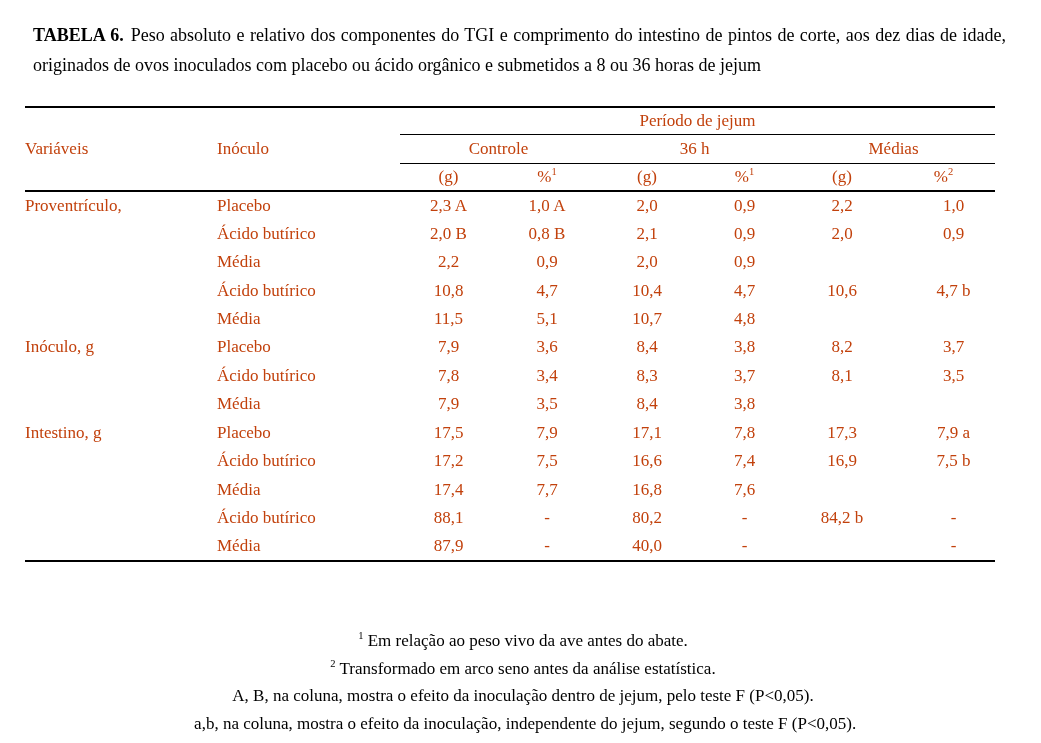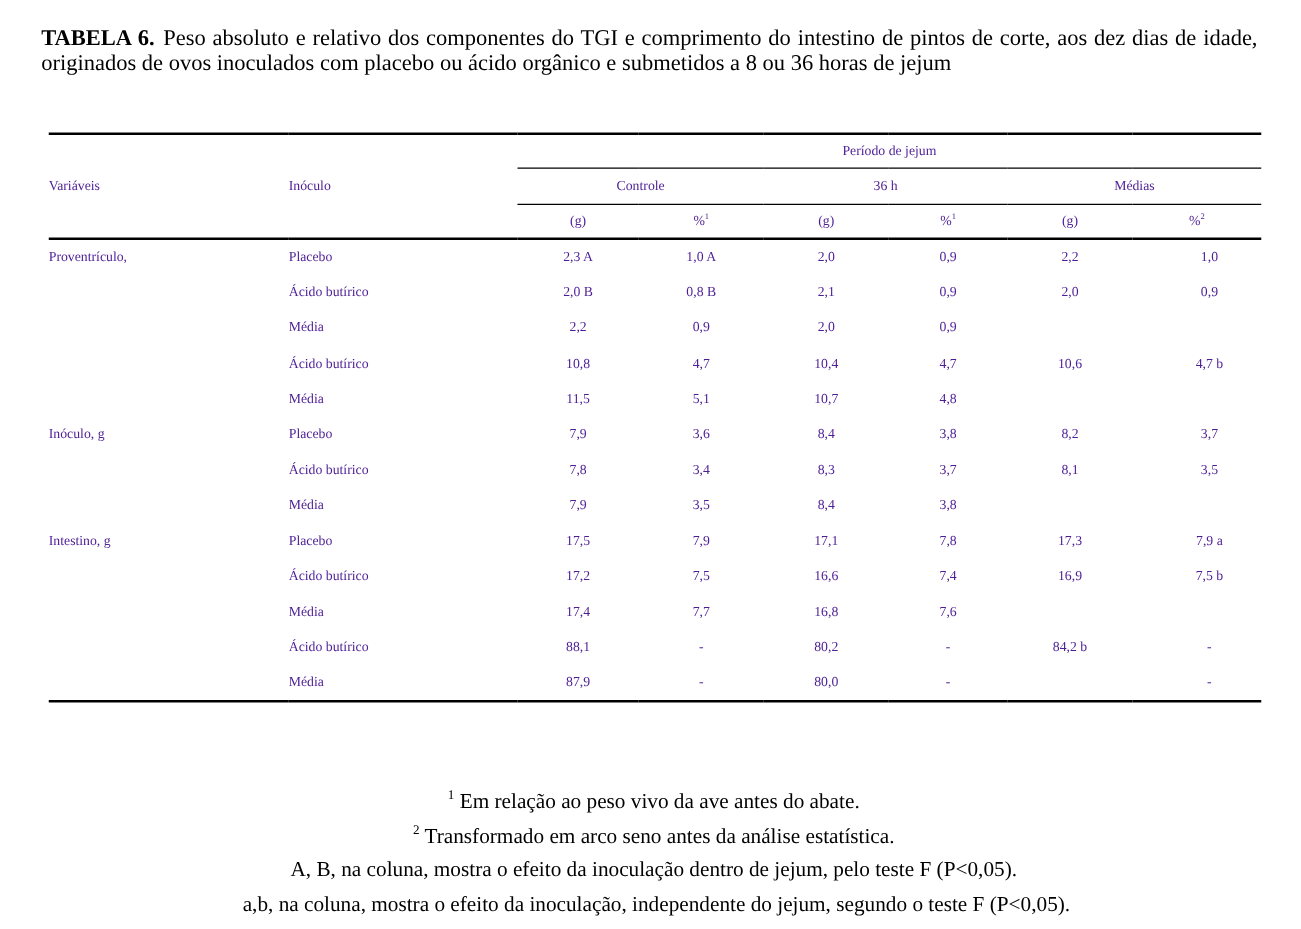--- a/index.html
+++ b/index.html
@@ -12,34 +12,34 @@
     font-family: "Liberation Serif", serif;
     overflow: hidden;
   }
   .caption {
     position: absolute;
     left: 33px;
     top: 20px;
     width: 973px;
     margin: 0;
     font-size: 18px;
-    line-height: 20px;
+    line-height: 30px;
     text-align: justify;
   }
   .caption .cap-label { font-weight: bold; margin-right: 7px; }
 
   table.tgi {
     position: absolute;
-    left: 39px;
+    left: 25px;
     top: 106px;
     width: 970px;
     border-collapse: collapse;
     table-layout: fixed;
-    font-size: 11px;
-    color: #4c1d95;
+    font-size: 17px;
+    color: #c2410c;
   }
   table.tgi th, table.tgi td {
     padding: 0;
     font-weight: normal;
     text-align: center;
     vertical-align: middle;
     overflow: hidden;
   }
   table.tgi .left { text-align: left; }
   tr.rowA { height: 27px; }
@@ -225,21 +225,21 @@
           <td>80,2</td>
           <td>-</td>
           <td>84,2 b</td>
           <td>-</td>
         </tr>
         <tr>
           <td class="left"></td>
           <td class="left">Média</td>
           <td>87,9</td>
           <td>-</td>
-          <td>80,0</td>
+          <td>40,0</td>
           <td>-</td>
           <td></td>
           <td>-</td>
         </tr>
       </tbody>
   </table>
 
   <div class="footnotes" id="footnotes"><div class="fn"><sup>1</sup> Em relação ao peso vivo da ave antes do abate.</div><div class="fn"><sup>2</sup> Transformado em arco seno antes da análise estatística.</div><div class="fn">A, B, na coluna, mostra o efeito da inoculação dentro de jejum, pelo teste F (P&lt;0,05).</div><div class="fn"> a,b, na coluna, mostra o efeito da inoculação, independente do jejum, segundo o teste F (P&lt;0,05).</div></div>
 
 </div>

